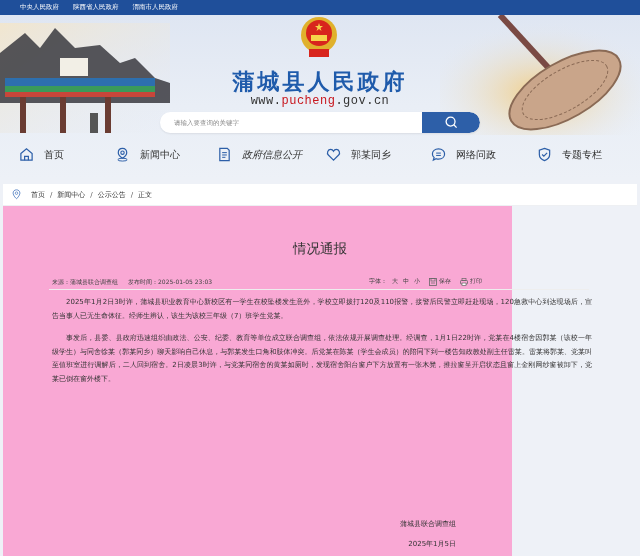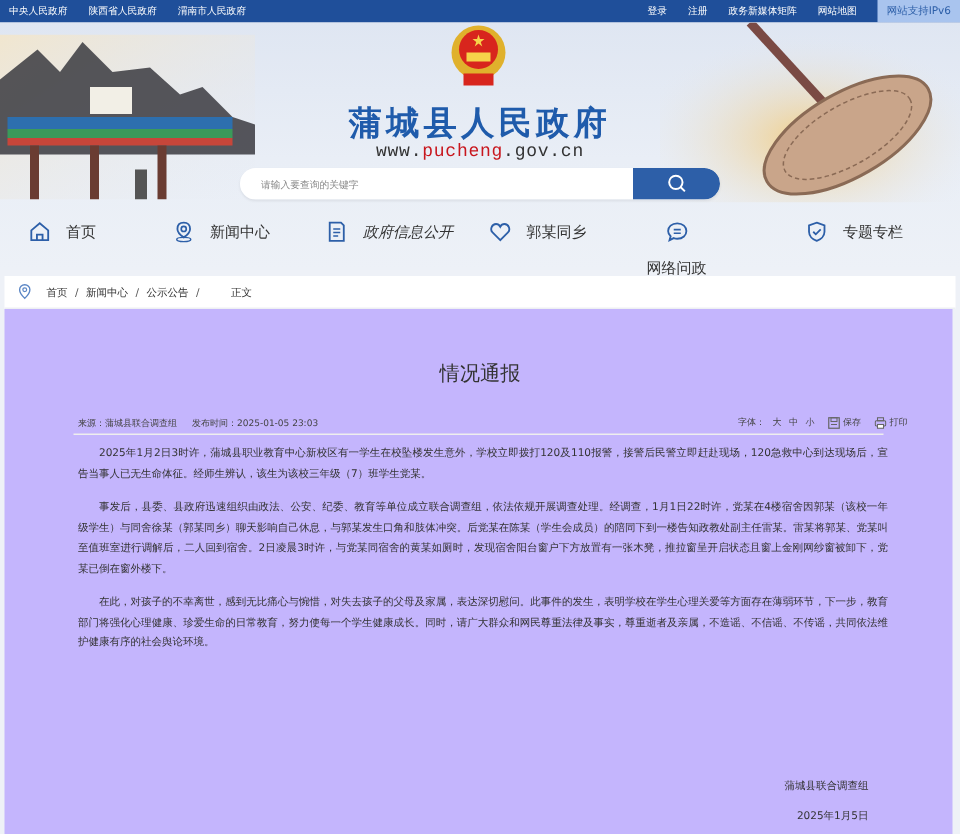--- a/index.html
+++ b/index.html
@@ -8,21 +8,21 @@
     font-family: "DejaVu Sans", "Liberation Sans", sans-serif;
     background: #eef1f7;
     color: #333;
     position: relative;
   }
   
   .topbar {
     position: absolute; left: 0; top: 0; width: 640px; height: 15px;
     background: #1f4f9a;
     display: flex; align-items: center; justify-content: space-between;
-    font-size: 6.5px; color: #fff;
+    font-size: 6.5px; color: #fff; padding-left: 14px;
   }
   .topbar .left { display: flex; gap: 14px; padding-left: 6px; }
   .topbar .right { display: flex; gap: 14px; align-items: center; height: 100%; }
   .topbar a { color: #fff; text-decoration: none; white-space: nowrap; }
   .ipv6 {
     background: #a9c4ee; color: #2d5fa8 !important; height: 15px; line-height: 15px;
     padding: 0 6px; font-size: 7px;
   }
   
   .banner {
@@ -79,22 +79,22 @@
   .crumb {
     position: absolute; left: 3px; top: 184px; width: 634px; height: 22px;
     background: #fff; display: flex; align-items: center; padding-left: 9px;
     font-size: 7px; color: #333; border-bottom: 1px solid #eef0f3;
   }
   .crumb .sep { margin: 0 5px; color: #555; }
   .crumb a { color: #333; text-decoration: none; }
   .crumb .pin { margin-right: 10px; display: flex; }
   
   .article {
-    position: absolute; left: 3px; top: 206px; width: 632px; height: 350px;
-    background: #c4b5fd;
+    position: absolute; left: 3px; top: 206px; width: 509px; height: 350px;
+    background: #f9a8d4;
   }
   .art-title {
     position: absolute; left: 0; width: 634px; top: 34px;
     text-align: center; font-size: 13.5px; color: #333;
   }
   .meta {
     position: absolute; left: 49px; top: 72px; font-size: 6px; color: #444;
     display: flex; gap: 10px;
   }
   .tools {
@@ -118,27 +118,20 @@
   }
 </style>
 </head>
 <body>
 
 <div class="topbar">
   <div class="left">
     <a href="#">中央人民政府</a>
     <a href="#">陕西省人民政府</a>
     <a href="#">渭南市人民政府</a>
-  </div>
-  <div class="right">
-    <a href="#">登录</a>
-    <a href="#">注册</a>
-    <a href="#">政务新媒体矩阵</a>
-    <a href="#">网站地图</a>
-    <a href="#" class="ipv6">网站支持IPv6</a>
   </div>
 </div>
 
 <div class="banner">
   <svg class="gate" viewBox="0 0 170 110">
     <defs>
       <linearGradient id="sky" x1="0" y1="0" x2="1" y2="1">
         <stop offset="0" stop-color="#f1e6cf"></stop>
         <stop offset="1" stop-color="#e4e9f3" stop-opacity="0"></stop>
       </linearGradient>
@@ -212,21 +205,21 @@
         <line x1="5.5" y1="11" x2="9" y2="11" stroke="#2d5fa8" stroke-width="1.1"></line>
       </svg>
     <span>政府信息公开</span>
   </div>
   <div class="nav-item" style="left:326px;">
     <svg viewBox="0 0 16 16">
         <path d="M8 14 L2.5 8.5 C0.5 6.5 2 2.5 5 2.5 C6.5 2.5 7.5 3.5 8 4.5 C8.5 3.5 9.5 2.5 11 2.5 C14 2.5 15.5 6.5 13.5 8.5 Z" fill="none" stroke="#2d5fa8" stroke-width="1.3"></path>
       </svg>
     <span>郭某同乡</span>
   </div>
-  <div class="nav-item" style="left:431px;flex-direction:column;">
+  <div class="nav-item" style="left:431px;">
     <svg viewBox="0 0 16 16">
         <path d="M8 2 C4 2 1.5 4.5 1.5 7.5 C1.5 9 2.2 10.3 3.3 11.2 L2.5 14 L5.5 12.5 C6.3 12.8 7.1 13 8 13 C12 13 14.5 10.5 14.5 7.5 C14.5 4.5 12 2 8 2 Z" fill="none" stroke="#2d5fa8" stroke-width="1.3"></path>
         <line x1="5.5" y1="6.5" x2="10.5" y2="6.5" stroke="#2d5fa8" stroke-width="1.1"></line>
         <line x1="5.5" y1="9" x2="10.5" y2="9" stroke="#2d5fa8" stroke-width="1.1"></line>
       </svg>
     <span>网络问政</span>
   </div>
   <div class="nav-item" style="left:537px;justify-content:center;">
     <svg viewBox="0 0 16 16">
         <path d="M8 1.5 L13.5 3.5 V8 C13.5 11 11 13.5 8 14.5 C5 13.5 2.5 11 2.5 8 V3.5 Z" fill="none" stroke="#2d5fa8" stroke-width="1.3"></path>
@@ -242,21 +235,21 @@
         <path d="M5 0.8 C2.7 0.8 1.2 2.4 1.2 4.5 C1.2 7.3 5 10.8 5 10.8 C5 10.8 8.8 7.3 8.8 4.5 C8.8 2.4 7.3 0.8 5 0.8 Z" fill="none" stroke="#5b86c5" stroke-width="1"></path>
         <circle cx="5" cy="4.5" r="1.4" fill="none" stroke="#5b86c5" stroke-width="0.9"></circle>
       </svg>
   </span>
   <a href="#">首页</a>
   <span class="sep">/</span>
   <a href="#">新闻中心</a>
   <span class="sep">/</span>
   <a href="#">公示公告</a>
   <span class="sep">/</span>
-  <span style="margin-left:16px">正文</span>
+  <span style="margin-left:0">正文</span>
 </div>
 
 <div class="article">
   <div class="art-title">情况通报</div>
   <div class="meta">
     <span><span>来源：</span><span>蒲城县联合调查组</span></span>
     <span><span>发布时间：</span><span>2025-01-05 23:03</span></span>
   </div>
   <div class="tools">
     <span>字体：</span>
@@ -277,17 +270,16 @@
           <rect x="0.5" y="2.5" width="7" height="3.5" rx="0.8" fill="none" stroke="#666" stroke-width="0.8"></rect>
           <rect x="2" y="5" width="4" height="2.5" fill="#fff" stroke="#666" stroke-width="0.7"></rect>
         </svg>
       <span>打印</span>
     </span>
   </div>
   <div class="meta-line"></div>
   <div class="body">
     <p>2025年1月2日3时许，蒲城县职业教育中心新校区有一学生在校坠楼发生意外，学校立即拨打120及110报警，接警后民警立即赶赴现场，120急救中心到达现场后，宣告当事人已无生命体征。经师生辨认，该生为该校三年级（7）班学生党某。</p>
     <p>事发后，县委、县政府迅速组织由政法、公安、纪委、教育等单位成立联合调查组，依法依规开展调查处理。经调查，1月1日22时许，党某在4楼宿舍因郭某（该校一年级学生）与同舍徐某（郭某同乡）聊天影响自己休息，与郭某发生口角和肢体冲突。后党某在陈某（学生会成员）的陪同下到一楼告知政教处副主任雷某。雷某将郭某、党某叫至值班室进行调解后，二人回到宿舍。2日凌晨3时许，与党某同宿舍的黄某如厕时，发现宿舍阳台窗户下方放置有一张木凳，推拉窗呈开启状态且窗上金刚网纱窗被卸下，党某已倒在窗外楼下。</p>
-    <p>在此，对孩子的不幸离世，感到无比痛心与惋惜，对失去孩子的父母及家属，表达深切慰问。此事件的发生，表明学校在学生心理关爱等方面存在薄弱环节，下一步，教育部门将强化心理健康、珍爱生命的日常教育，努力使每一个学生健康成长。同时，请广大群众和网民尊重法律及事实，尊重逝者及亲属，不造谣、不信谣、不传谣，共同依法维护健康有序的社会舆论环境。</p>
   </div>
   <div class="sign">蒲城县联合调查组</div>
   <div class="date">2025年1月5日</div>
 </div>
 
 </body></html>

